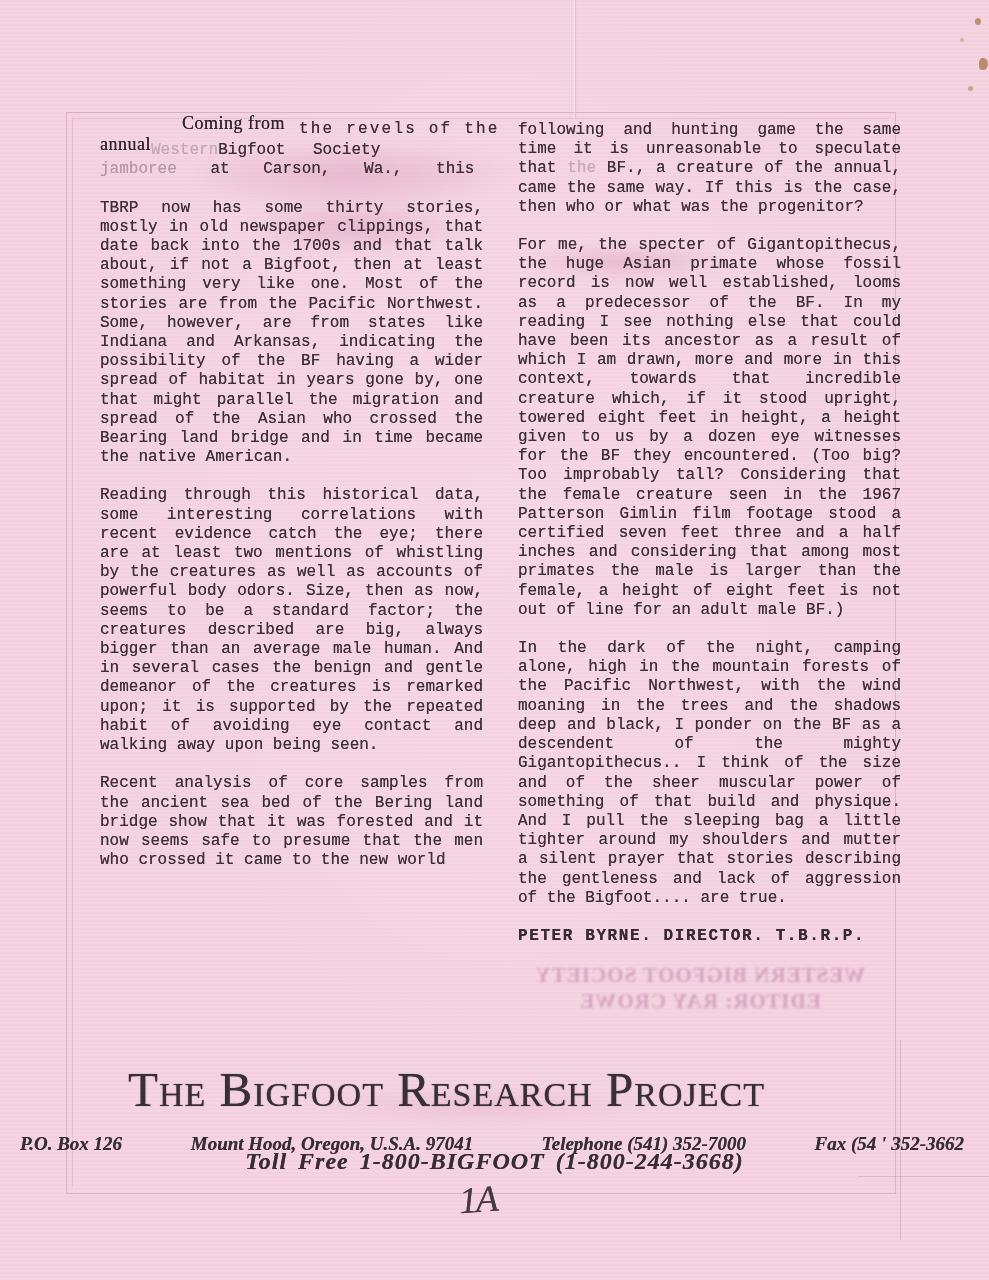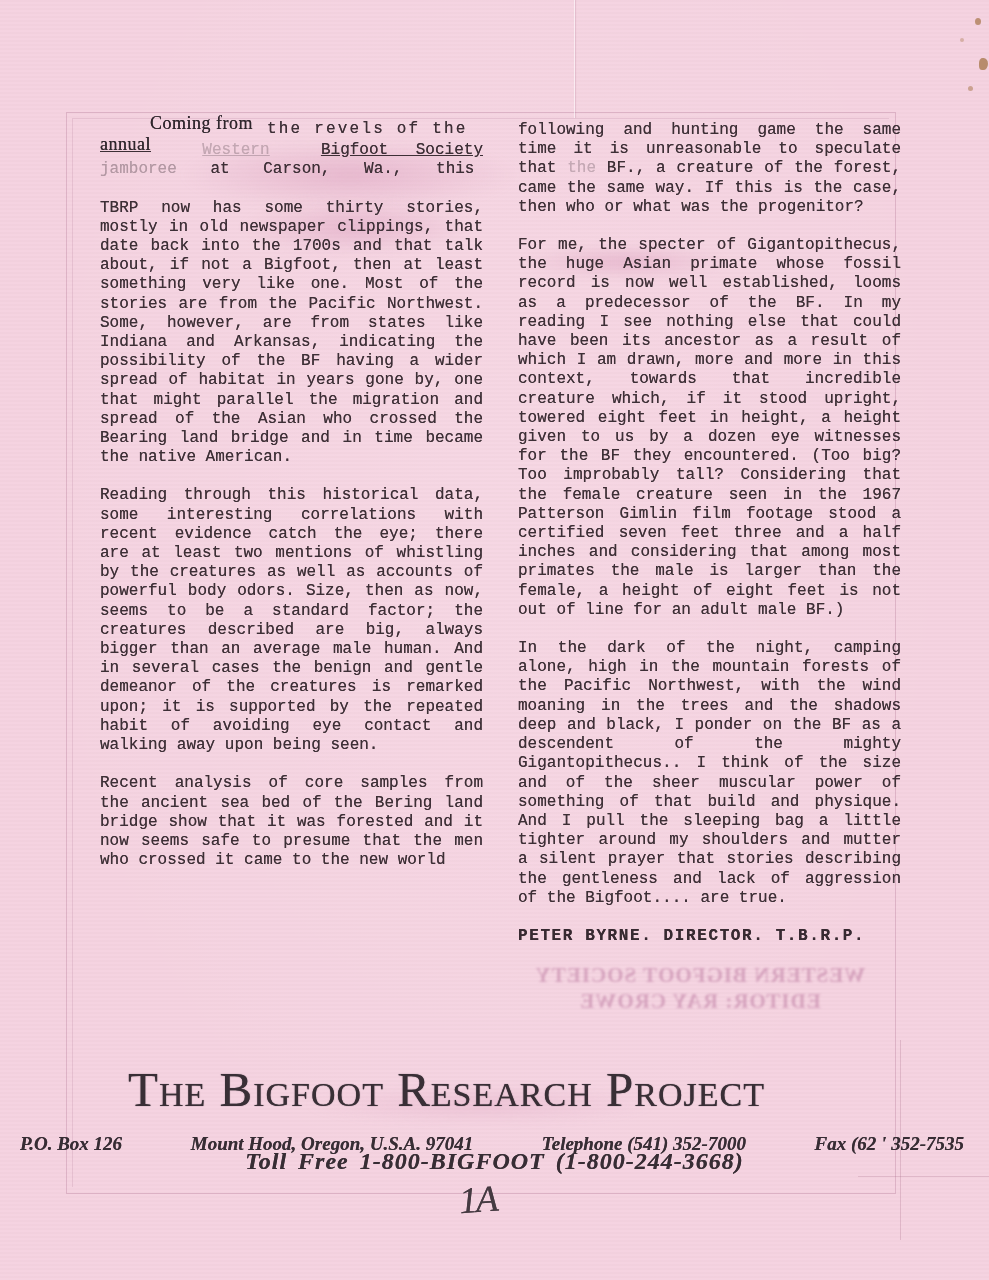--- a/index.html
+++ b/index.html
@@ -36,22 +36,22 @@
   .col{
     position:absolute;top:118px;width:383px;
     font-size:16px;line-height:19.2px;
     color:#3d2f36;text-shadow:0 0 0.6px rgba(61,47,54,0.8);
   }
   .col-left{left:100px;}
   .col-right{left:518px;top:121px;}
   .para{margin:0 0 19px 0;text-align:justify;}
   .para:last-child{margin-bottom:0;}
   .p1-line{white-space:nowrap;}
-  .p1-line1{margin-left:50px;}
-  .p1-line2{display:flex;justify-content:space-between;align-items:baseline;text-decoration:underline;}
+  .p1-line1{margin-left:82px;}
+  .p1-line2{display:flex;align-items:baseline;}
   .p1-line3{word-spacing:24px;}
   .serif-insert{
     font-family:"Liberation Serif", serif;
     font-size:18px;color:#2f262c;
     text-shadow:0 0 0.4px rgba(47,38,44,0.9);
     position:relative;top:-4px;
     letter-spacing:0.5px;white-space:nowrap;
   }
   .mono-stretch{letter-spacing:2.2px;margin-left:14px;}
   .wordgap{word-spacing:18px;}
@@ -161,30 +161,30 @@
           <span class="wordgap">Bigfoot  Society</span>
         </div>
       <div class="p1-line p1-line3"><span class="faded-mid">jamboree</span> <span>at Carson, Wa., this</span></div>
     </div>
     <div class="para">TBRP now has some thirty stories, mostly in old newspaper clippings, that date back into the 1700s and that talk about, if not a Bigfoot, then at least something very like one. Most of the stories are from the Pacific Northwest. Some, however, are from states like Indiana and Arkansas, indicating the possibility of the BF having a wider spread of habitat in years gone by, one that might parallel the migration and spread of the Asian who crossed the Bearing land bridge and in time became the native American.</div>
     <div class="para">Reading through this historical data, some interesting correlations with recent evidence catch the eye; there are at least two mentions of whistling by the creatures as well as accounts of powerful body odors. Size, then as now, seems to be a standard factor; the creatures described are big, always bigger than an average male human. And in several cases the benign and gentle demeanor of the creatures is remarked upon; it is supported by the repeated habit of avoiding eye contact and walking away upon being seen.</div>
     <div class="para">Recent analysis of core samples from the ancient sea bed of the Bering land bridge show that it was forested and it now seems safe to presume that the men who crossed it came to the new world</div>
   </div>
 
   <div class="col col-right">
-    <div class="para"><span>following and hunting game the same time it is unreasonable to speculate that </span><span class="faded">the</span><span> BF., a creature of the forest, came the same way. If this is the case, then who or what was the progenitor?</span></div>
+    <div class="para"><span>following and hunting game the same time it is unreasonable to speculate that </span><span class="faded">the</span><span> BF., a creature of the annual, came the same way. If this is the case, then who or what was the progenitor?</span></div>
     <div class="para">For me, the specter of Gigantopithecus, the huge Asian primate whose fossil record is now well established, looms as a predecessor of the BF. In my reading I see nothing else that could have been its ancestor as a result of which I am drawn, more and more in this context, towards that incredible creature which, if it stood upright, towered eight feet in height, a height given to us by a dozen eye witnesses for the BF they encountered. (Too big? Too improbably tall? Considering that the female creature seen in the 1967 Patterson Gimlin film footage stood a certified seven feet three and a half inches and considering that among most primates the male is larger than the female, a height of eight feet is not out of line for an adult male BF.)</div>
     <div class="para">In the dark of the night, camping alone, high in the mountain forests of the Pacific Northwest, with the wind moaning in the trees and the shadows deep and black, I ponder on the BF as a descendent of the mighty Gigantopithecus.. I think of the size and of the sheer muscular power of something of that build and physique. And I pull the sleeping bag a little tighter around my shoulders and mutter a silent prayer that stories describing the gentleness and lack of aggression of the Bigfoot.... are true.</div>
     <div class="byline">PETER BYRNE. DIRECTOR. T.B.R.P.</div>
   </div>
 
   <div class="footer-org">The Bigfoot Research Project</div>
   <div class="footer-address">
     <span>P.O. Box 126</span>
     <span>Mount Hood, Oregon, U.S.A. 97041</span>
     <span>Telephone (541) 352-7000</span>
-    <span>Fax (62 ' 352-7535</span>
+    <span>Fax (54 ' 352-3662</span>
   </div>
   <div class="footer-tollfree">Toll Free 1-800-BIGFOOT  (1-800-244-3668)</div>
 
   <div class="handwritten">1A</div>
 
 </div>
 
 </body></html>

